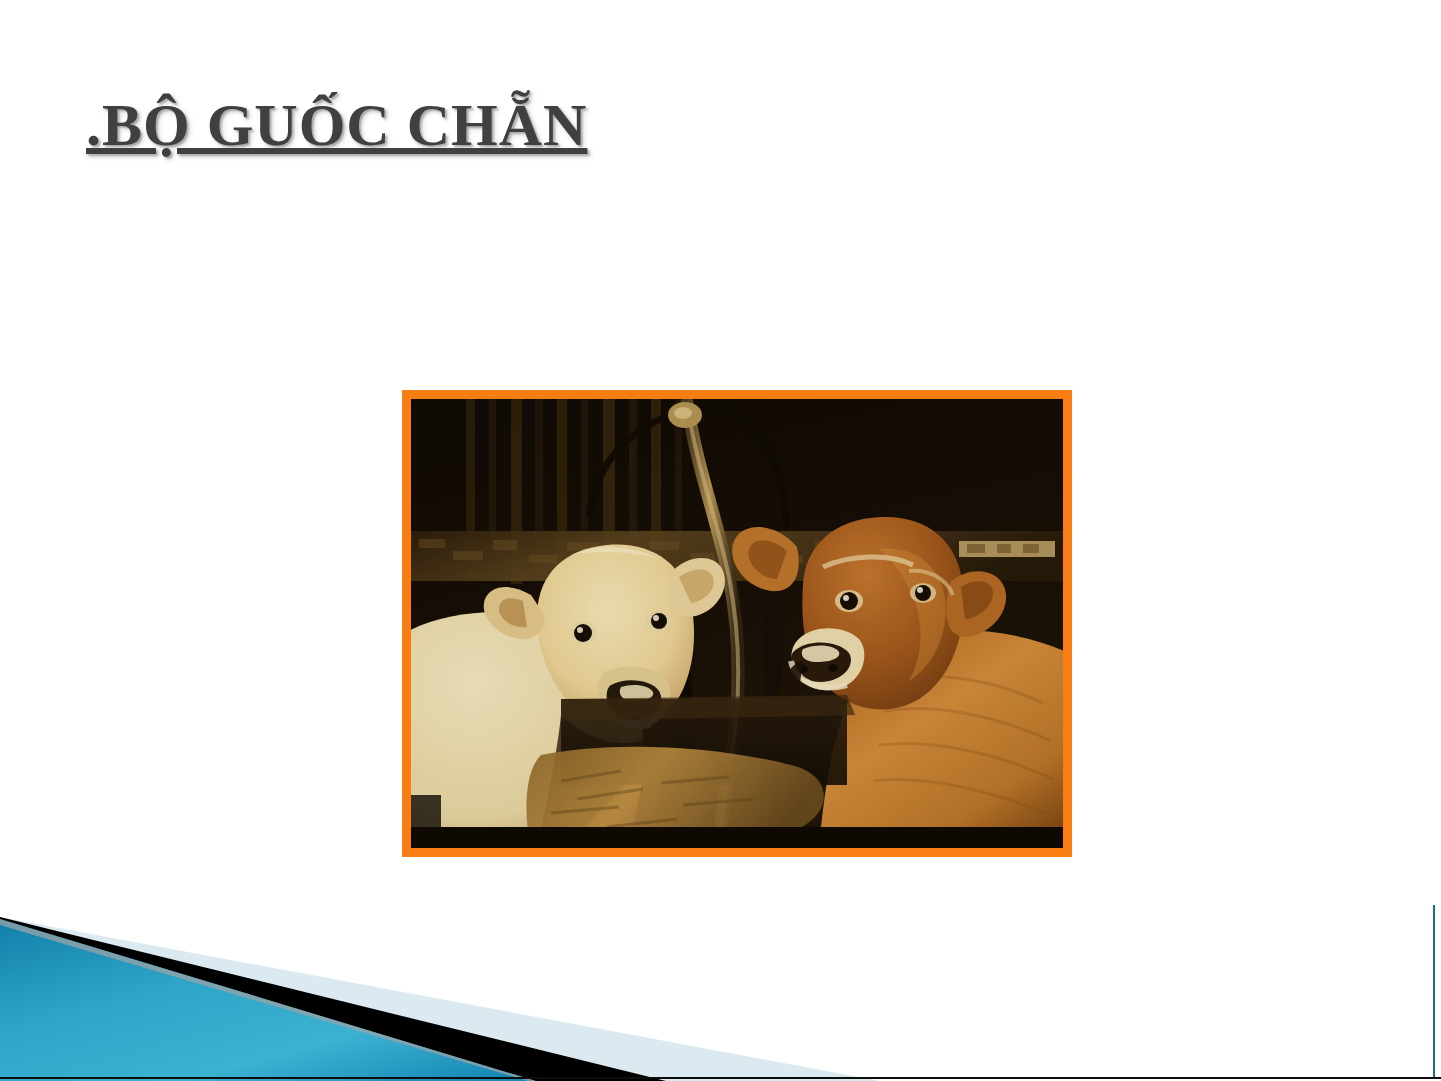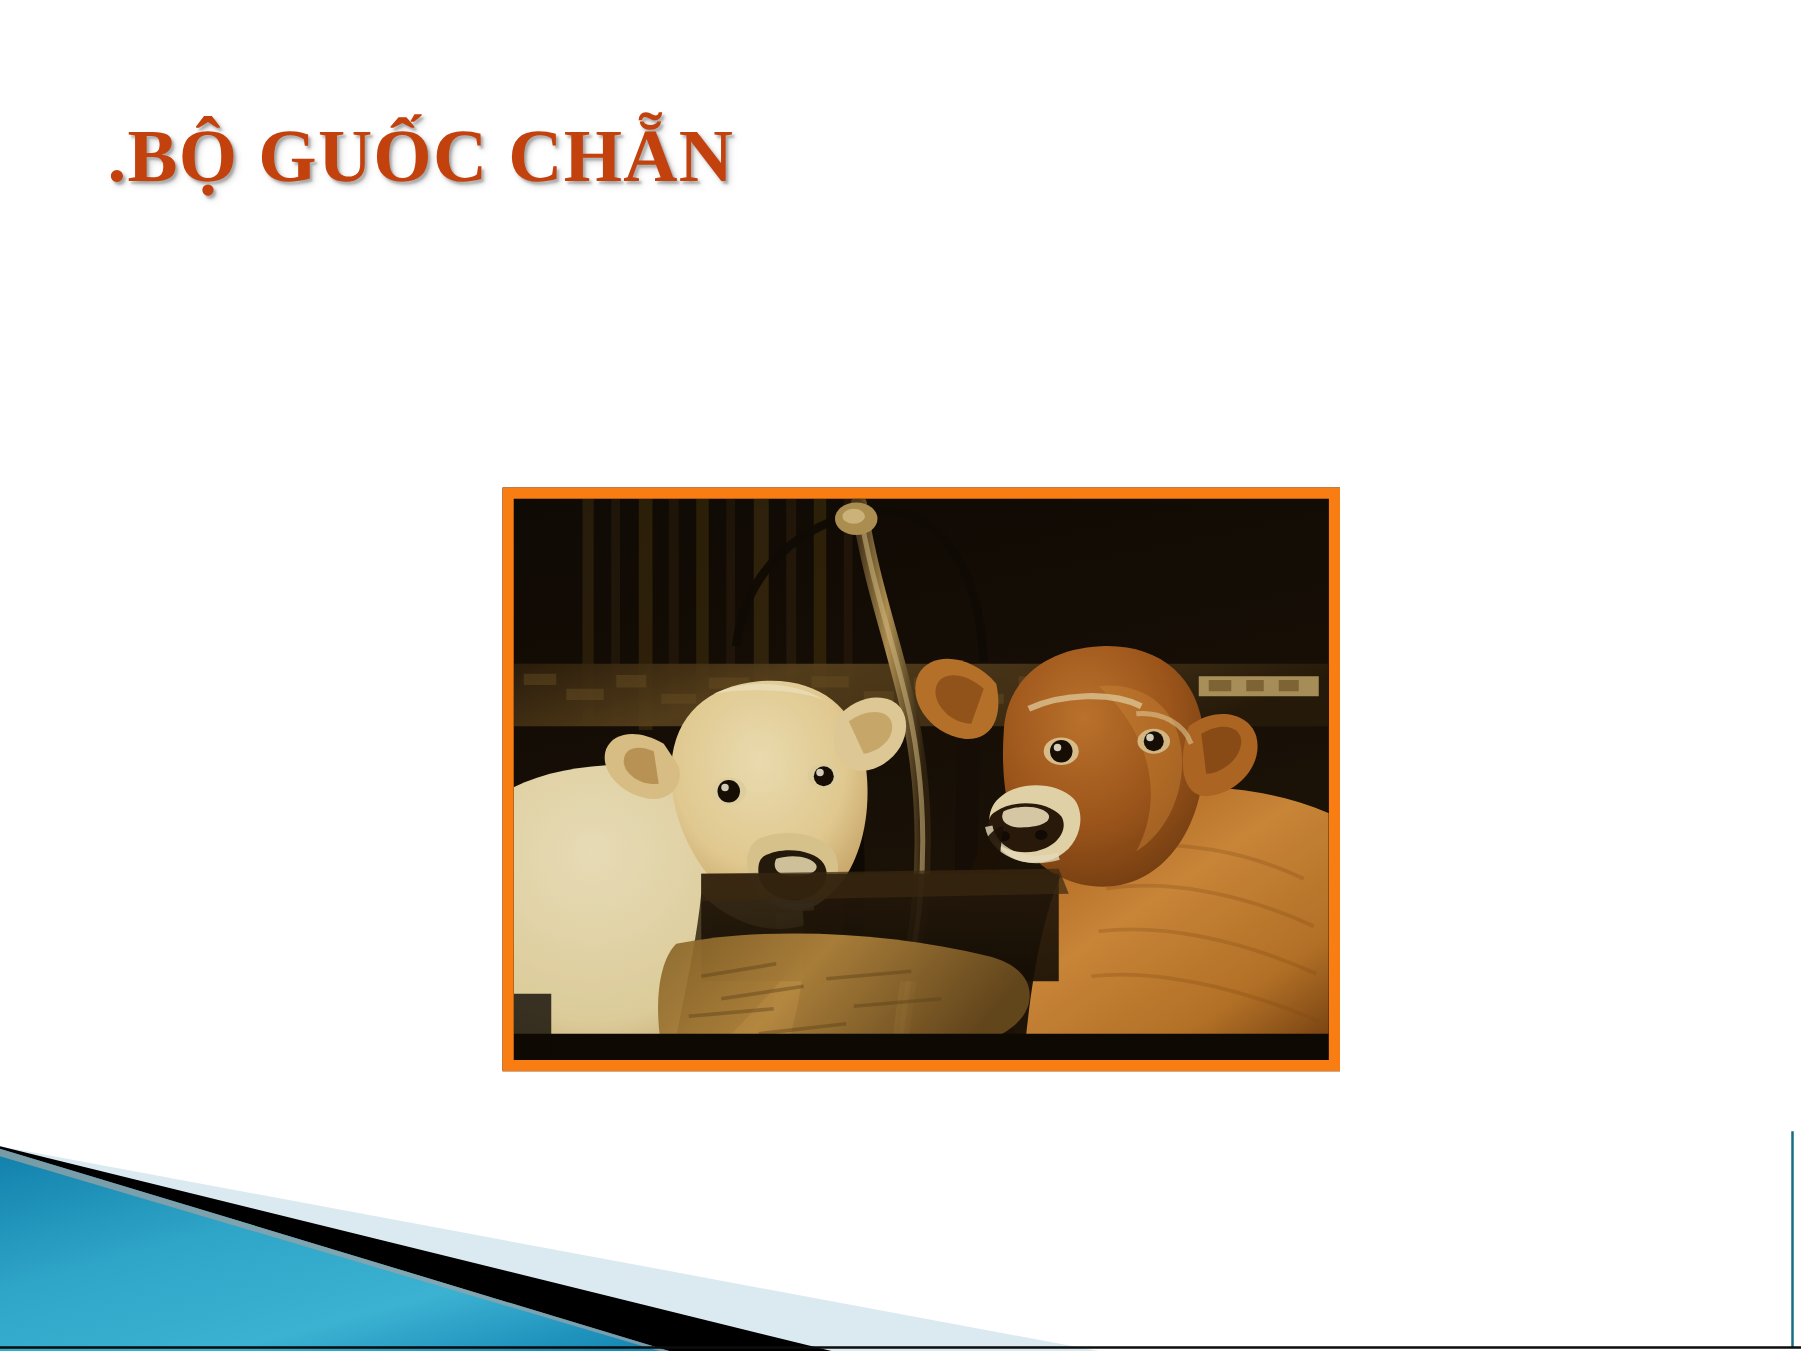--- a/index.html
+++ b/index.html
@@ -25,25 +25,26 @@
   
   #slide-title {
     position: absolute;
     left: 86px;
     top: 92px;
     width: 1200px;
     font-family: "Liberation Serif", "DejaVu Serif", serif;
     font-size: 60px;
     font-weight: 700;
     letter-spacing: 1px;
-    color: #c2410c;
+    color: #404040;
     line-height: 1.1;
     white-space: nowrap;
     text-shadow: 2px 2px 2px rgba(120,120,120,0.55),
                  3px 3px 5px rgba(150,150,150,0.35);
+    text-decoration: underline;
   }
 
   
   #picture-frame {
     position: absolute;
     left: 402px;
     top: 390px;
     width: 670px;
     height: 467px;
     box-sizing: border-box;

